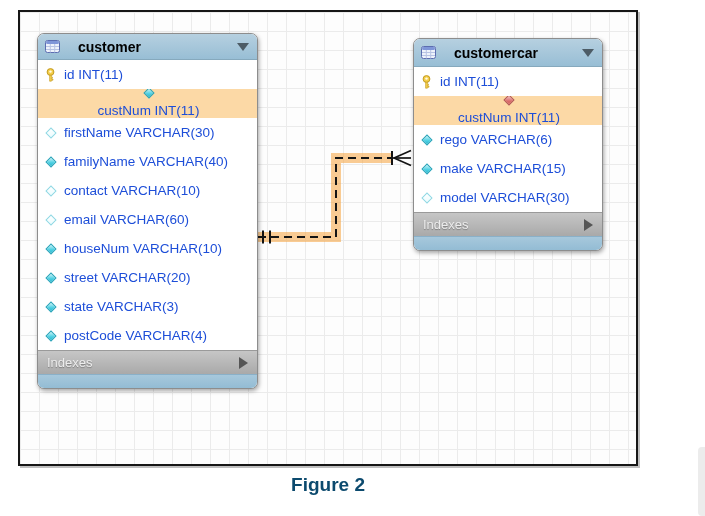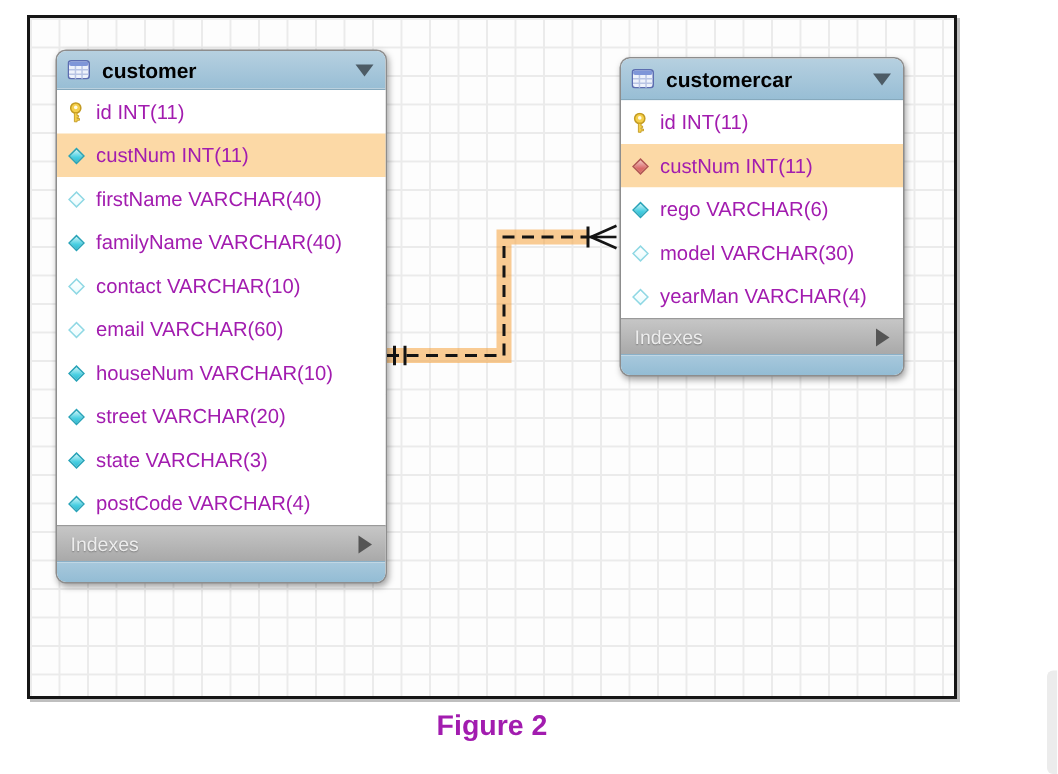--- a/index.html
+++ b/index.html
@@ -13,21 +13,21 @@
     border:2px solid #161616;
     background-color:#fdfdfd;
     background-image:
       linear-gradient(#ebebeb 1px, transparent 1px),
       linear-gradient(90deg, #ebebeb 1px, transparent 1px);
     background-size:19px 19px;
     box-shadow:2px 2px 0 rgba(0,0,0,0.25);
   }
   .caption {
     position:absolute; left:18px; top:474px; width:620px;
-    text-align:center; font-size:19px; font-weight:bold; color:#a21caf;
+    text-align:center; font-size:19px; font-weight:bold; color:#0c4a6e;
   }
   .edge-artifact {
     position:absolute; right:0; top:447px; width:7px; height:69px;
     background:#ececec; border-radius:4px 0 0 4px;
   }
 
   
   svg.rel { position:absolute; left:0; top:0; }
   .rel .glow { fill:none; stroke:#f6a33c; stroke-width:10; opacity:0.55; stroke-linejoin:miter; }
   .rel .dash { fill:none; stroke:#141414; stroke-width:2; stroke-dasharray:8 5; }
@@ -38,41 +38,41 @@
   .db-table {
     position:absolute; background:#ffffff;
     border:1px solid #8d8d8d; border-radius:7px;
     box-shadow:1px 2px 4px rgba(0,0,0,0.35);
     box-sizing:border-box;
   }
   .table-customer   { left:17px; top:21px;  width:221px; }
   .table-customercar{ left:393px; top:26px; width:190px; }
 
   .tbl-header {
-    display:flex; align-items:center; gap:8px; padding:0 8px 0 7px;
+    display:flex; align-items:center; gap:18px; padding:0 8px 0 7px;
     background:linear-gradient(#b6d0e0, #98bed5);
     border-bottom:1px solid #86a9bd; border-radius:6px 6px 0 0;
     font-weight:bold; font-size:14px; color:#000;
   }
   .table-customer .tbl-header { height:25px; }
   .table-customercar .tbl-header { height:27px; }
   .tbl-icon { display:inline-flex; line-height:0; }
   .tbl-name { white-space:nowrap; }
   .tbl-collapse {
     margin-left:auto; width:0; height:0;
     border-left:6px solid transparent; border-right:6px solid transparent;
     border-top:8px solid #4d5c66;
   }
 
   .tbl-row {
     display:flex; align-items:center; gap:6px; height:29px;
-    padding:0 4px 0 6px; background:#ffffff; font-size:13.5px; color:#a21caf;
+    padding:0 4px 0 6px; background:#ffffff; font-size:13.5px; color:#1d4ed8;
     white-space:nowrap; overflow:hidden;
   }
-  .tbl-row.hl { background:#fcd9a6; }
+  .tbl-row.hl { background:#fcd9a6;flex-direction:column; }
 
   .col-icon { display:inline-flex; flex:0 0 auto; line-height:0; }
   .ic-diamond-filled, .ic-diamond-open, .ic-diamond-fk {
     width:8px; height:8px; transform:rotate(45deg); margin:0 3px; box-sizing:border-box;
   }
   .ic-diamond-filled { background:linear-gradient(135deg,#cdf5f9 0%, #49cfe2 60%, #2fb8cf 100%); border:1px solid #27a3b8; }
   .ic-diamond-open   { background:linear-gradient(135deg,#ffffff,#eafcfe); border:1px solid #8fd8e4; }
   .ic-diamond-fk     { background:linear-gradient(135deg,#f3c6c6 0%, #d96a6a 65%); border:1px solid #b05555; }
   .ic-primary-key    { width:13px; height:14px; margin-right:1px; }
 
@@ -139,21 +139,21 @@
   </div>
 
   <div class="tbl-row hl">
     <span class="col-icon ic-diamond-filled"></span>
     <span class="col-label">custNum INT(11)</span>
   </div>
 
 
   <div class="tbl-row">
     <span class="col-icon ic-diamond-open"></span>
-    <span class="col-label">firstName VARCHAR(40)</span>
+    <span class="col-label">firstName VARCHAR(30)</span>
   </div>
 
   <div class="tbl-row">
     <span class="col-icon ic-diamond-filled"></span>
     <span class="col-label">familyName VARCHAR(40)</span>
   </div>
 
   <div class="tbl-row">
     <span class="col-icon ic-diamond-open"></span>
     <span class="col-label">contact VARCHAR(10)</span>
@@ -218,30 +218,30 @@
   <div class="tbl-row hl">
     <span class="col-icon ic-diamond-fk"></span>
     <span class="col-label">custNum INT(11)</span>
   </div>
 
   <div class="tbl-row">
     <span class="col-icon ic-diamond-filled"></span>
     <span class="col-label">rego VARCHAR(6)</span>
   </div>
 
+  <div class="tbl-row">
+    <span class="col-icon ic-diamond-filled"></span>
+    <span class="col-label">make VARCHAR(15)</span>
+  </div>
 
   <div class="tbl-row">
     <span class="col-icon ic-diamond-open"></span>
     <span class="col-label">model VARCHAR(30)</span>
   </div>
 
-  <div class="tbl-row">
-    <span class="col-icon ic-diamond-open"></span>
-    <span class="col-label">yearMan VARCHAR(4)</span>
-  </div>
 </div>
   <div class="tbl-indexes">
     <span class="idx-label">Indexes</span>
     <span class="idx-arrow"></span>
   </div>
   <div class="tbl-footer"></div>
 </div>
   </div>
 
   <div class="caption">Figure 2</div>

